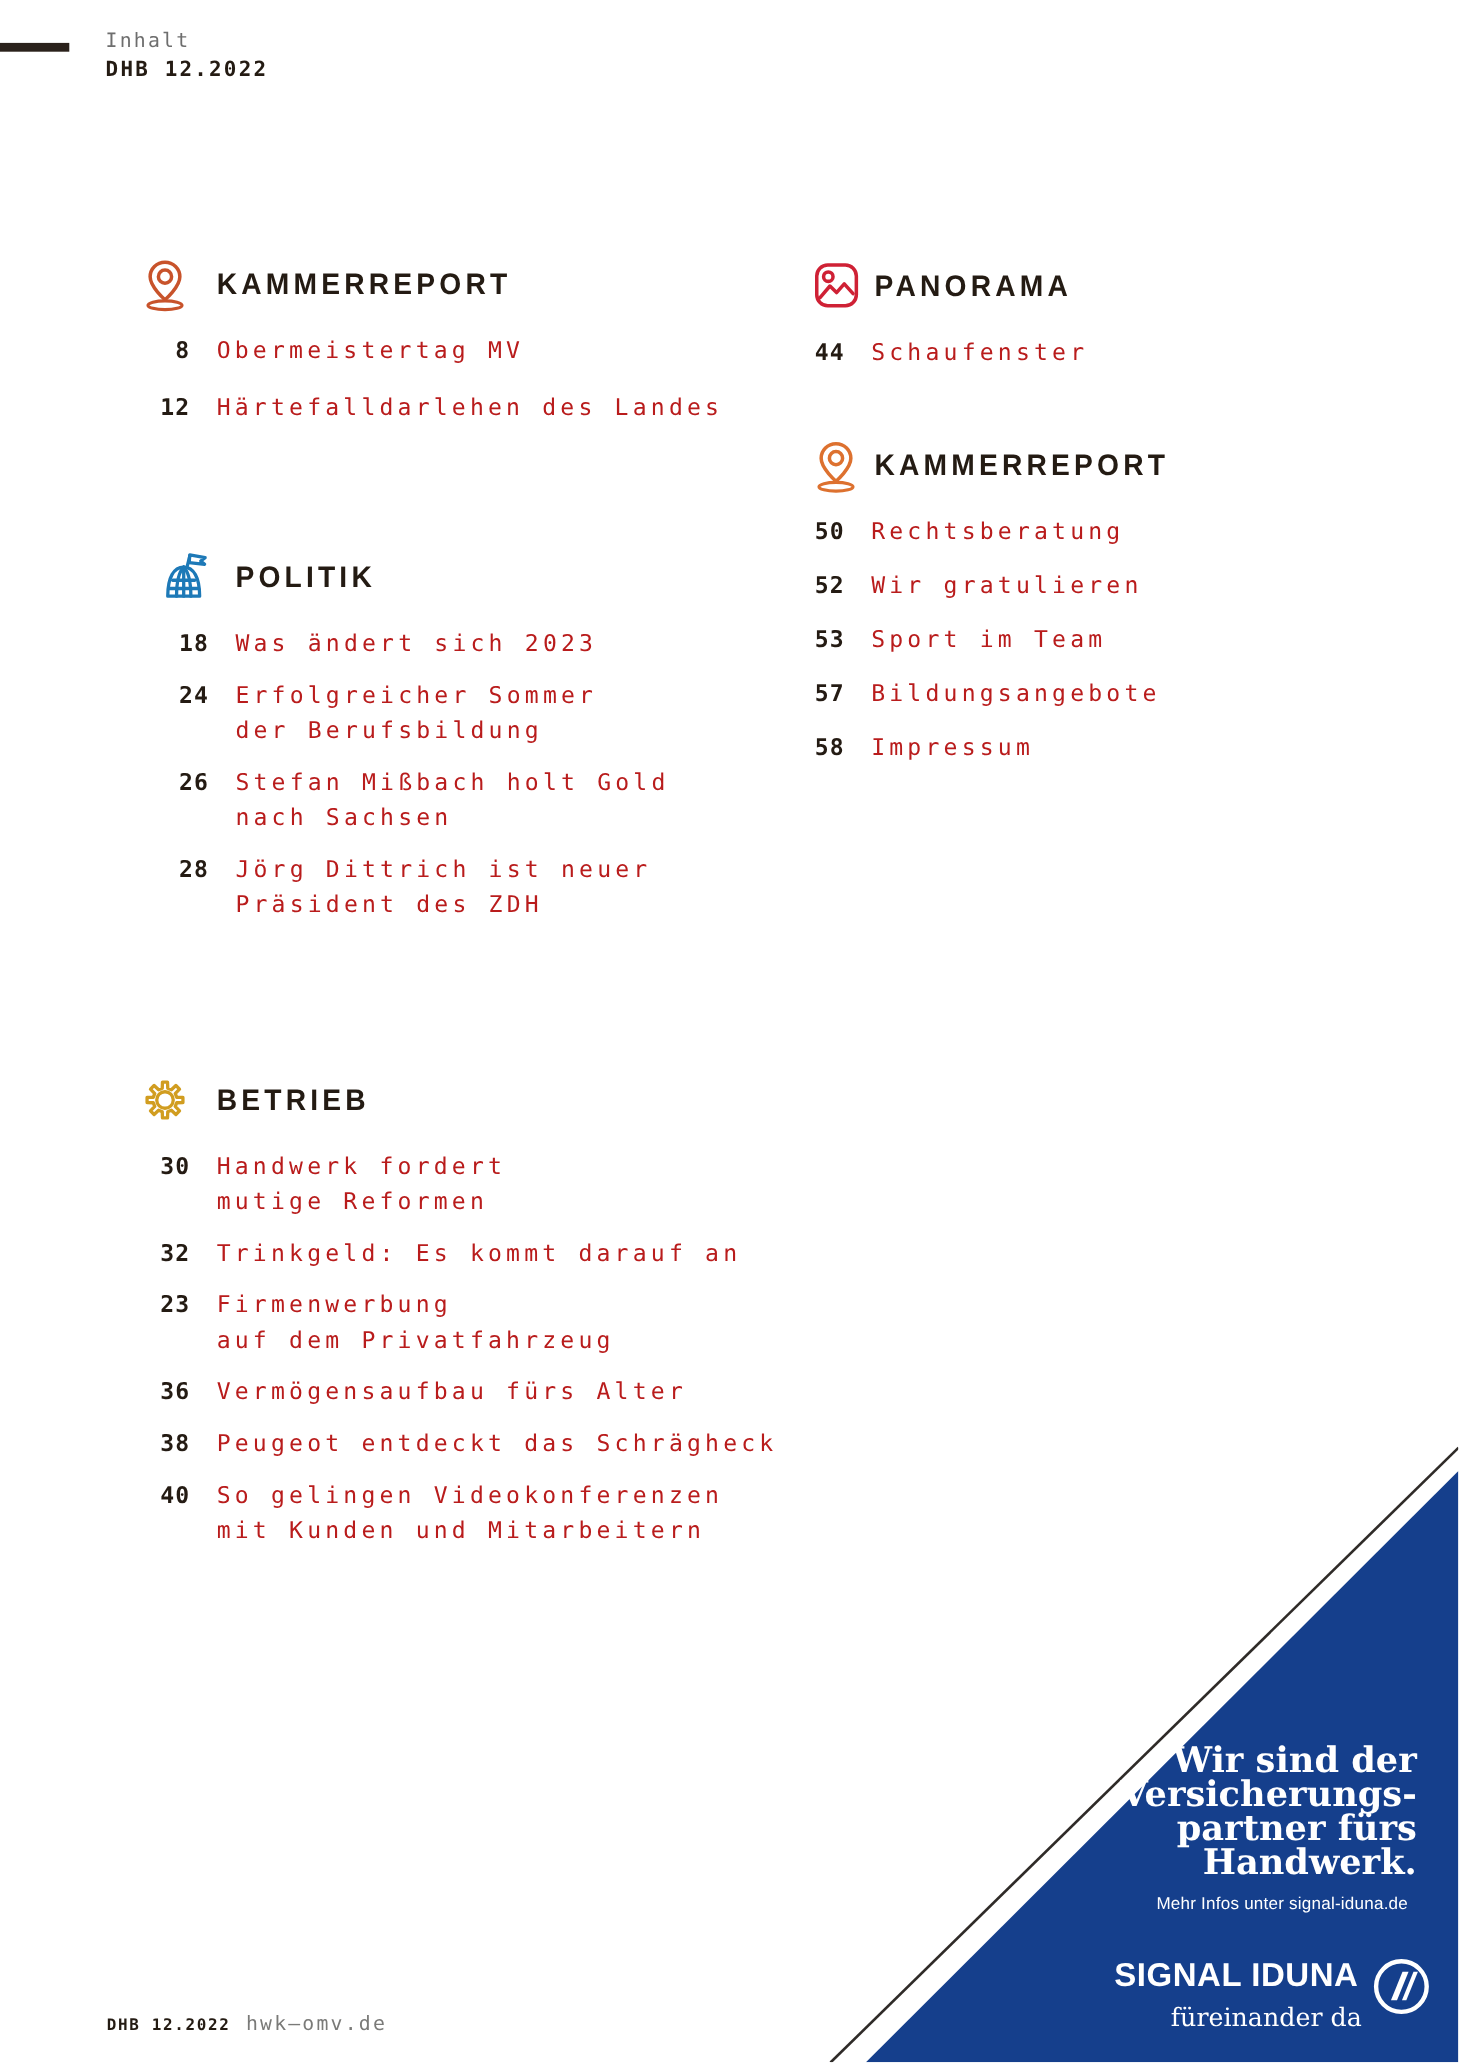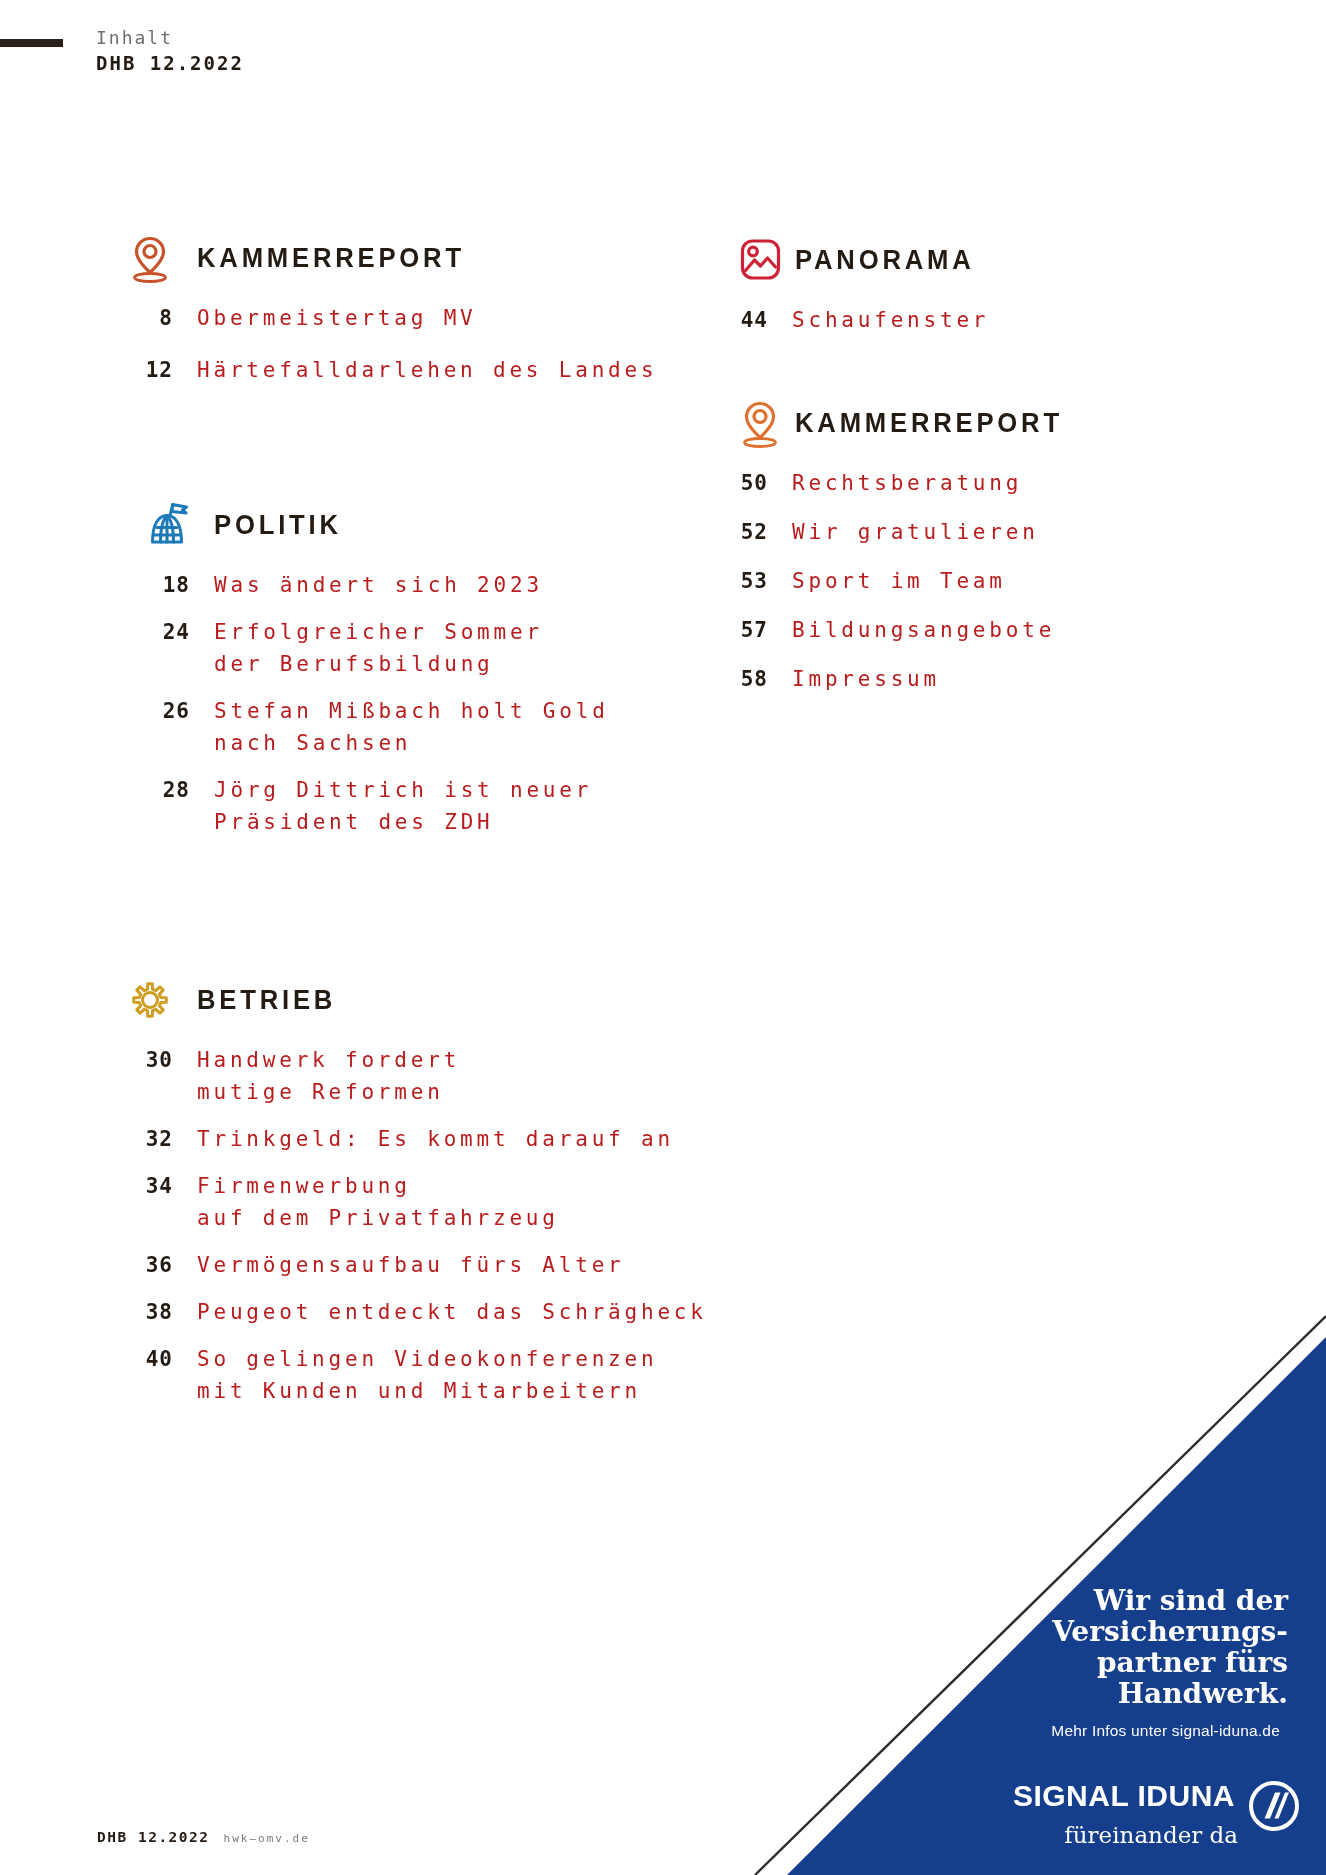--- a/index.html
+++ b/index.html
@@ -36,32 +36,32 @@
   .col-right .num{width:35px;}
   .txt{margin-left:24px;color:#b91c1c;font-size:21px;line-height:32px;letter-spacing:3.8px;}
   .ln{display:block;white-space:nowrap;}
 
   
   .corner{position:absolute;left:0;top:0;width:1326px;height:1875px;pointer-events:none;}
 
   
   .ad{position:absolute;left:0;top:0;width:1326px;height:1875px;pointer-events:none;color:#ffffff;}
   .ad-headline{position:absolute;right:38px;top:1585px;text-align:right;
-               font-family:"DejaVu Serif",serif;font-weight:bold;font-size:28px;line-height:31px;}
+               font-family:"DejaVu Serif",serif;font-weight:bold;font-size:32px;line-height:31px;}
   .ad-info{position:absolute;right:46px;top:1722px;font-family:"Liberation Sans",sans-serif;
            font-size:15.5px;letter-spacing:.2px;}
   .ad-brandrow{position:absolute;right:25px;top:1779px;display:flex;align-items:flex-start;gap:12px;}
   .ad-brand{font-family:"Liberation Sans",sans-serif;font-weight:bold;font-size:30px;letter-spacing:.5px;}
   .ad-logo{width:54px;height:54px;display:block;}
   .ad-tagline{position:absolute;right:88px;top:1822px;font-family:"DejaVu Serif",serif;font-size:23px;}
 
   
   .footer{position:absolute;left:97px;top:1829px;display:flex;align-items:baseline;gap:14px;}
   .f-issue{font-weight:bold;font-size:14.5px;letter-spacing:1.5px;color:#241b13;}
-  .f-site{font-size:11px;letter-spacing:2px;color:#7a7a78;}
+  .f-site{font-size:18px;letter-spacing:2px;color:#7a7a78;}
 </style>
 </head>
 <body>
 
 <div class="page">
 
   <div class="rule"></div>
   <div class="kicker">Inhalt</div>
   <div class="issue">DHB 12.2022</div>
 
@@ -156,21 +156,21 @@
               <span class="ln">mutige Reformen</span>
             </span>
           </div>
           <div class="item">
             <span class="num">32</span>
             <span class="txt">
               <span class="ln">Trinkgeld: Es kommt darauf an</span>
             </span>
           </div>
           <div class="item">
-            <span class="num">34</span>
+            <span class="num">23</span>
             <span class="txt">
               <span class="ln">Firmenwerbung</span>
               <span class="ln">auf dem Privatfahrzeug</span>
             </span>
           </div>
           <div class="item">
             <span class="num">36</span>
             <span class="txt">
               <span class="ln">Vermögensaufbau fürs Alter</span>
             </span>

